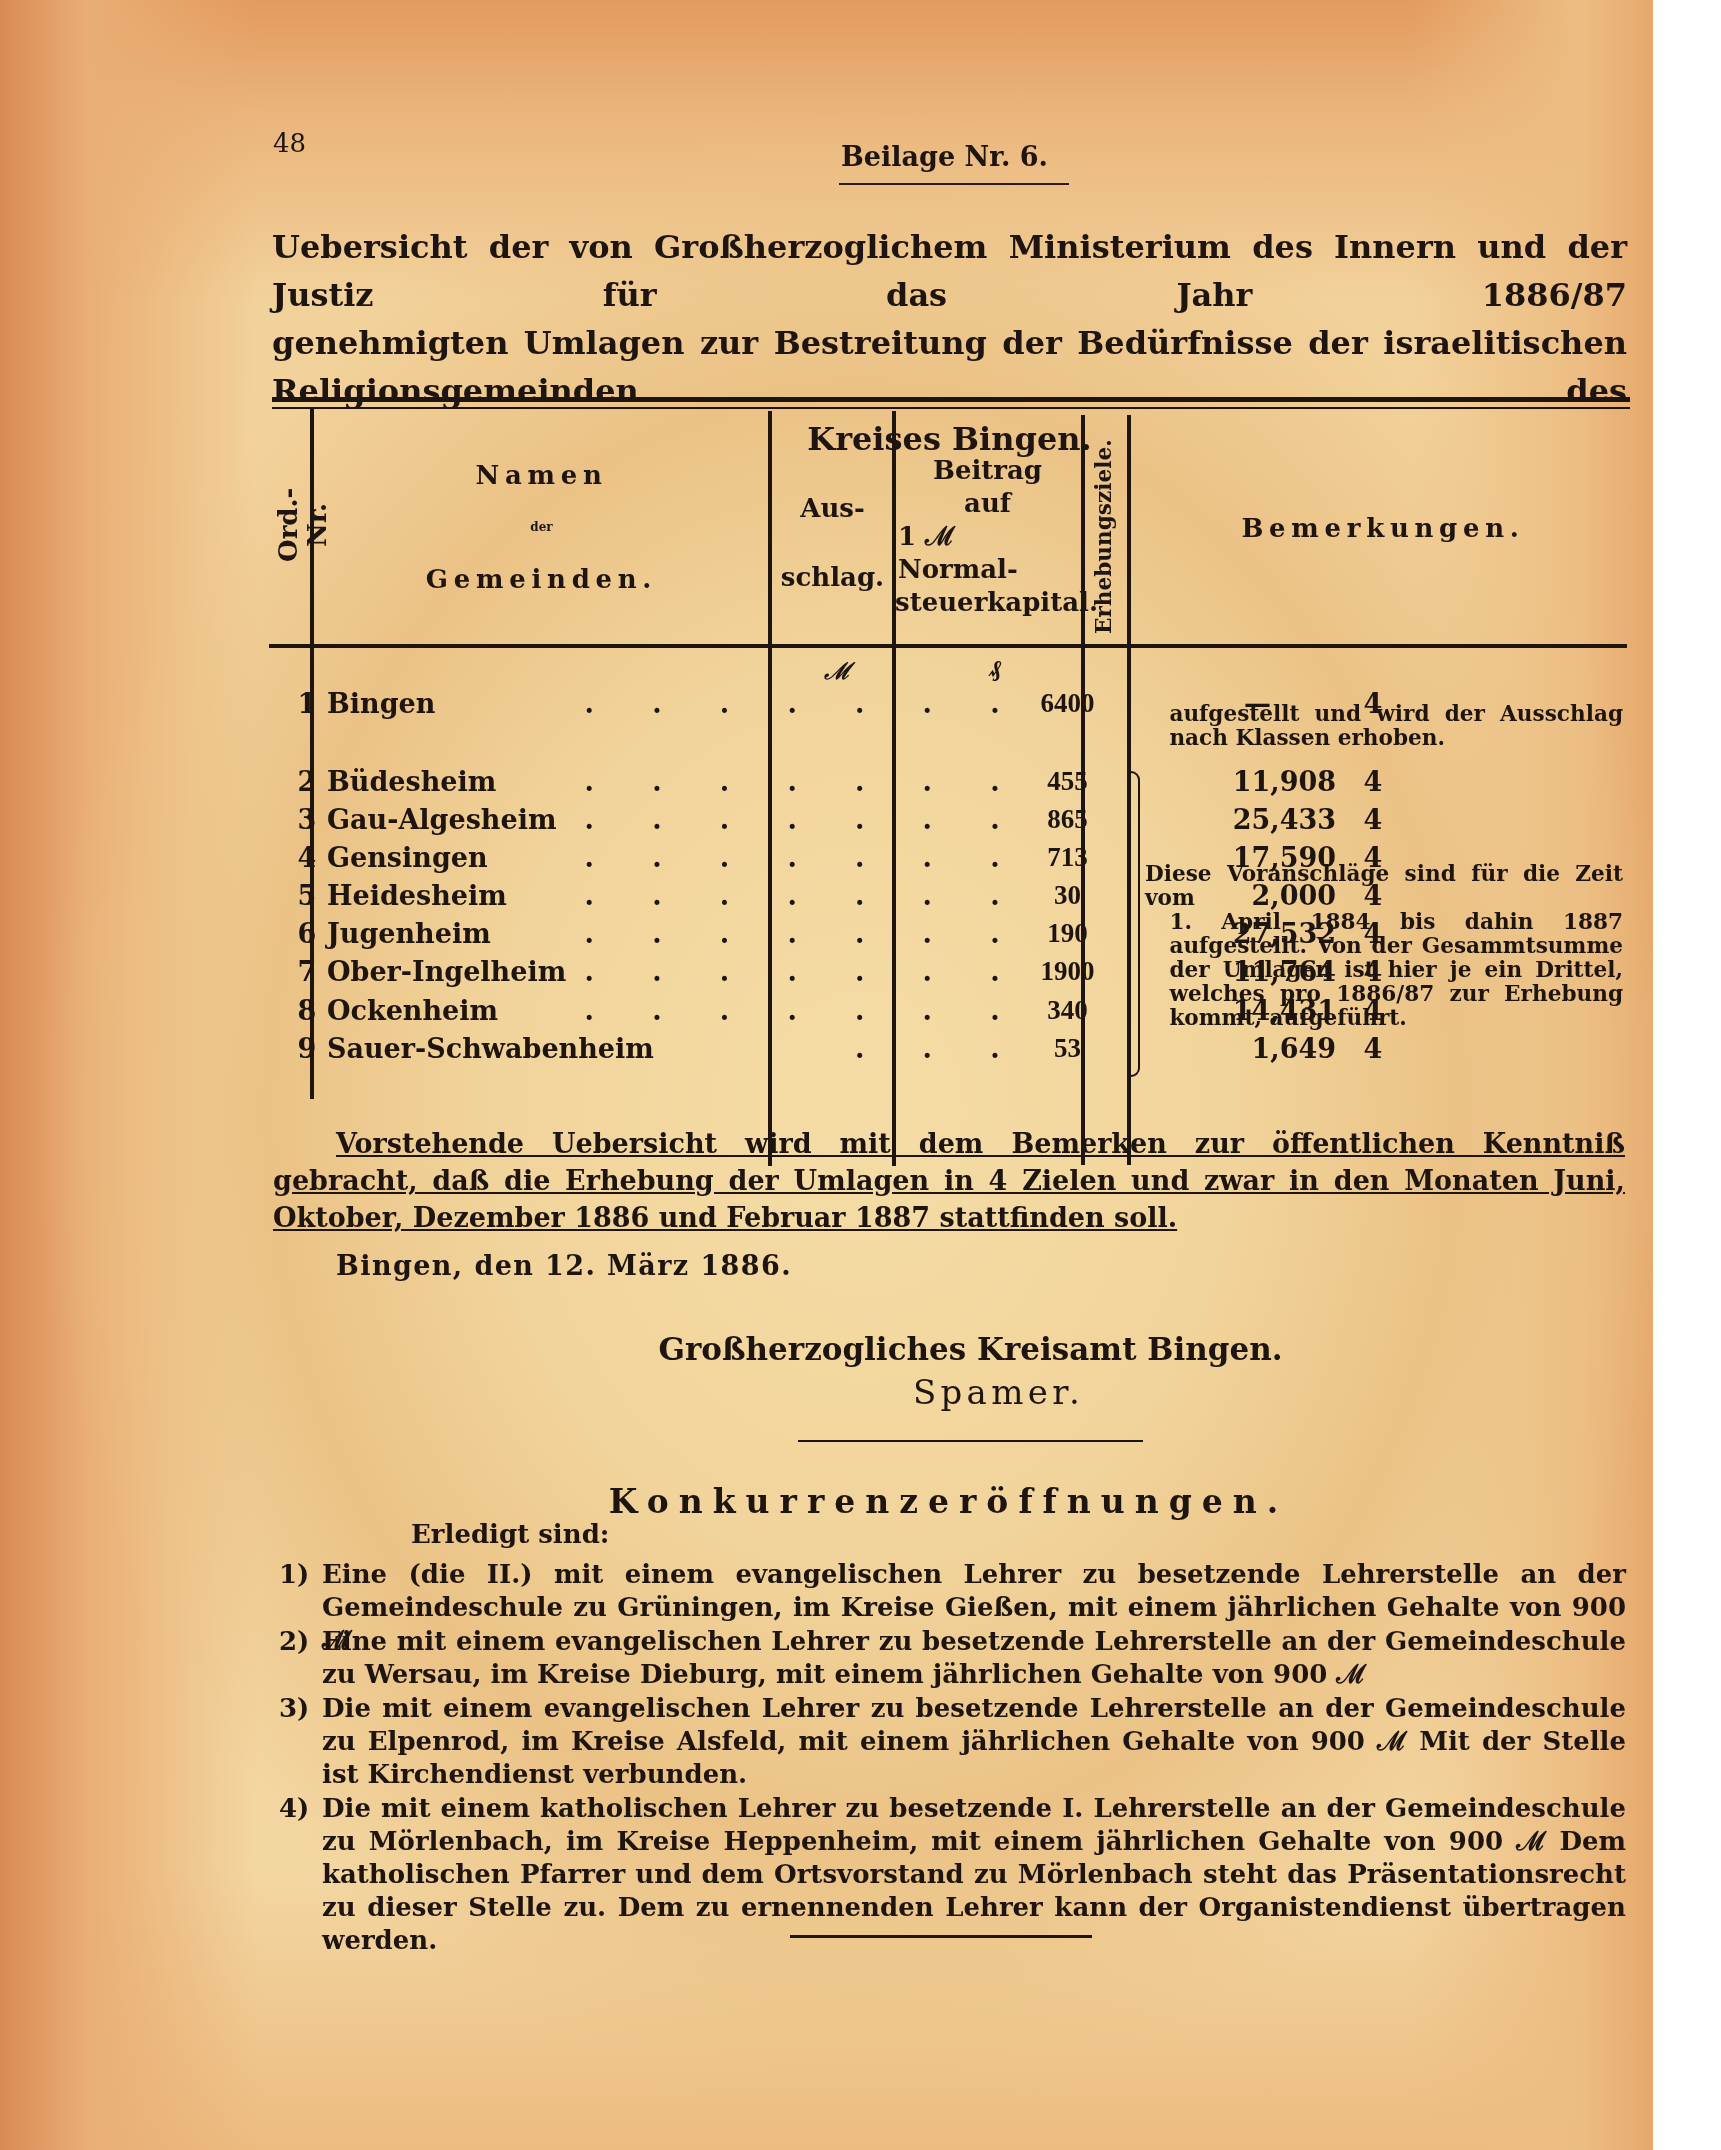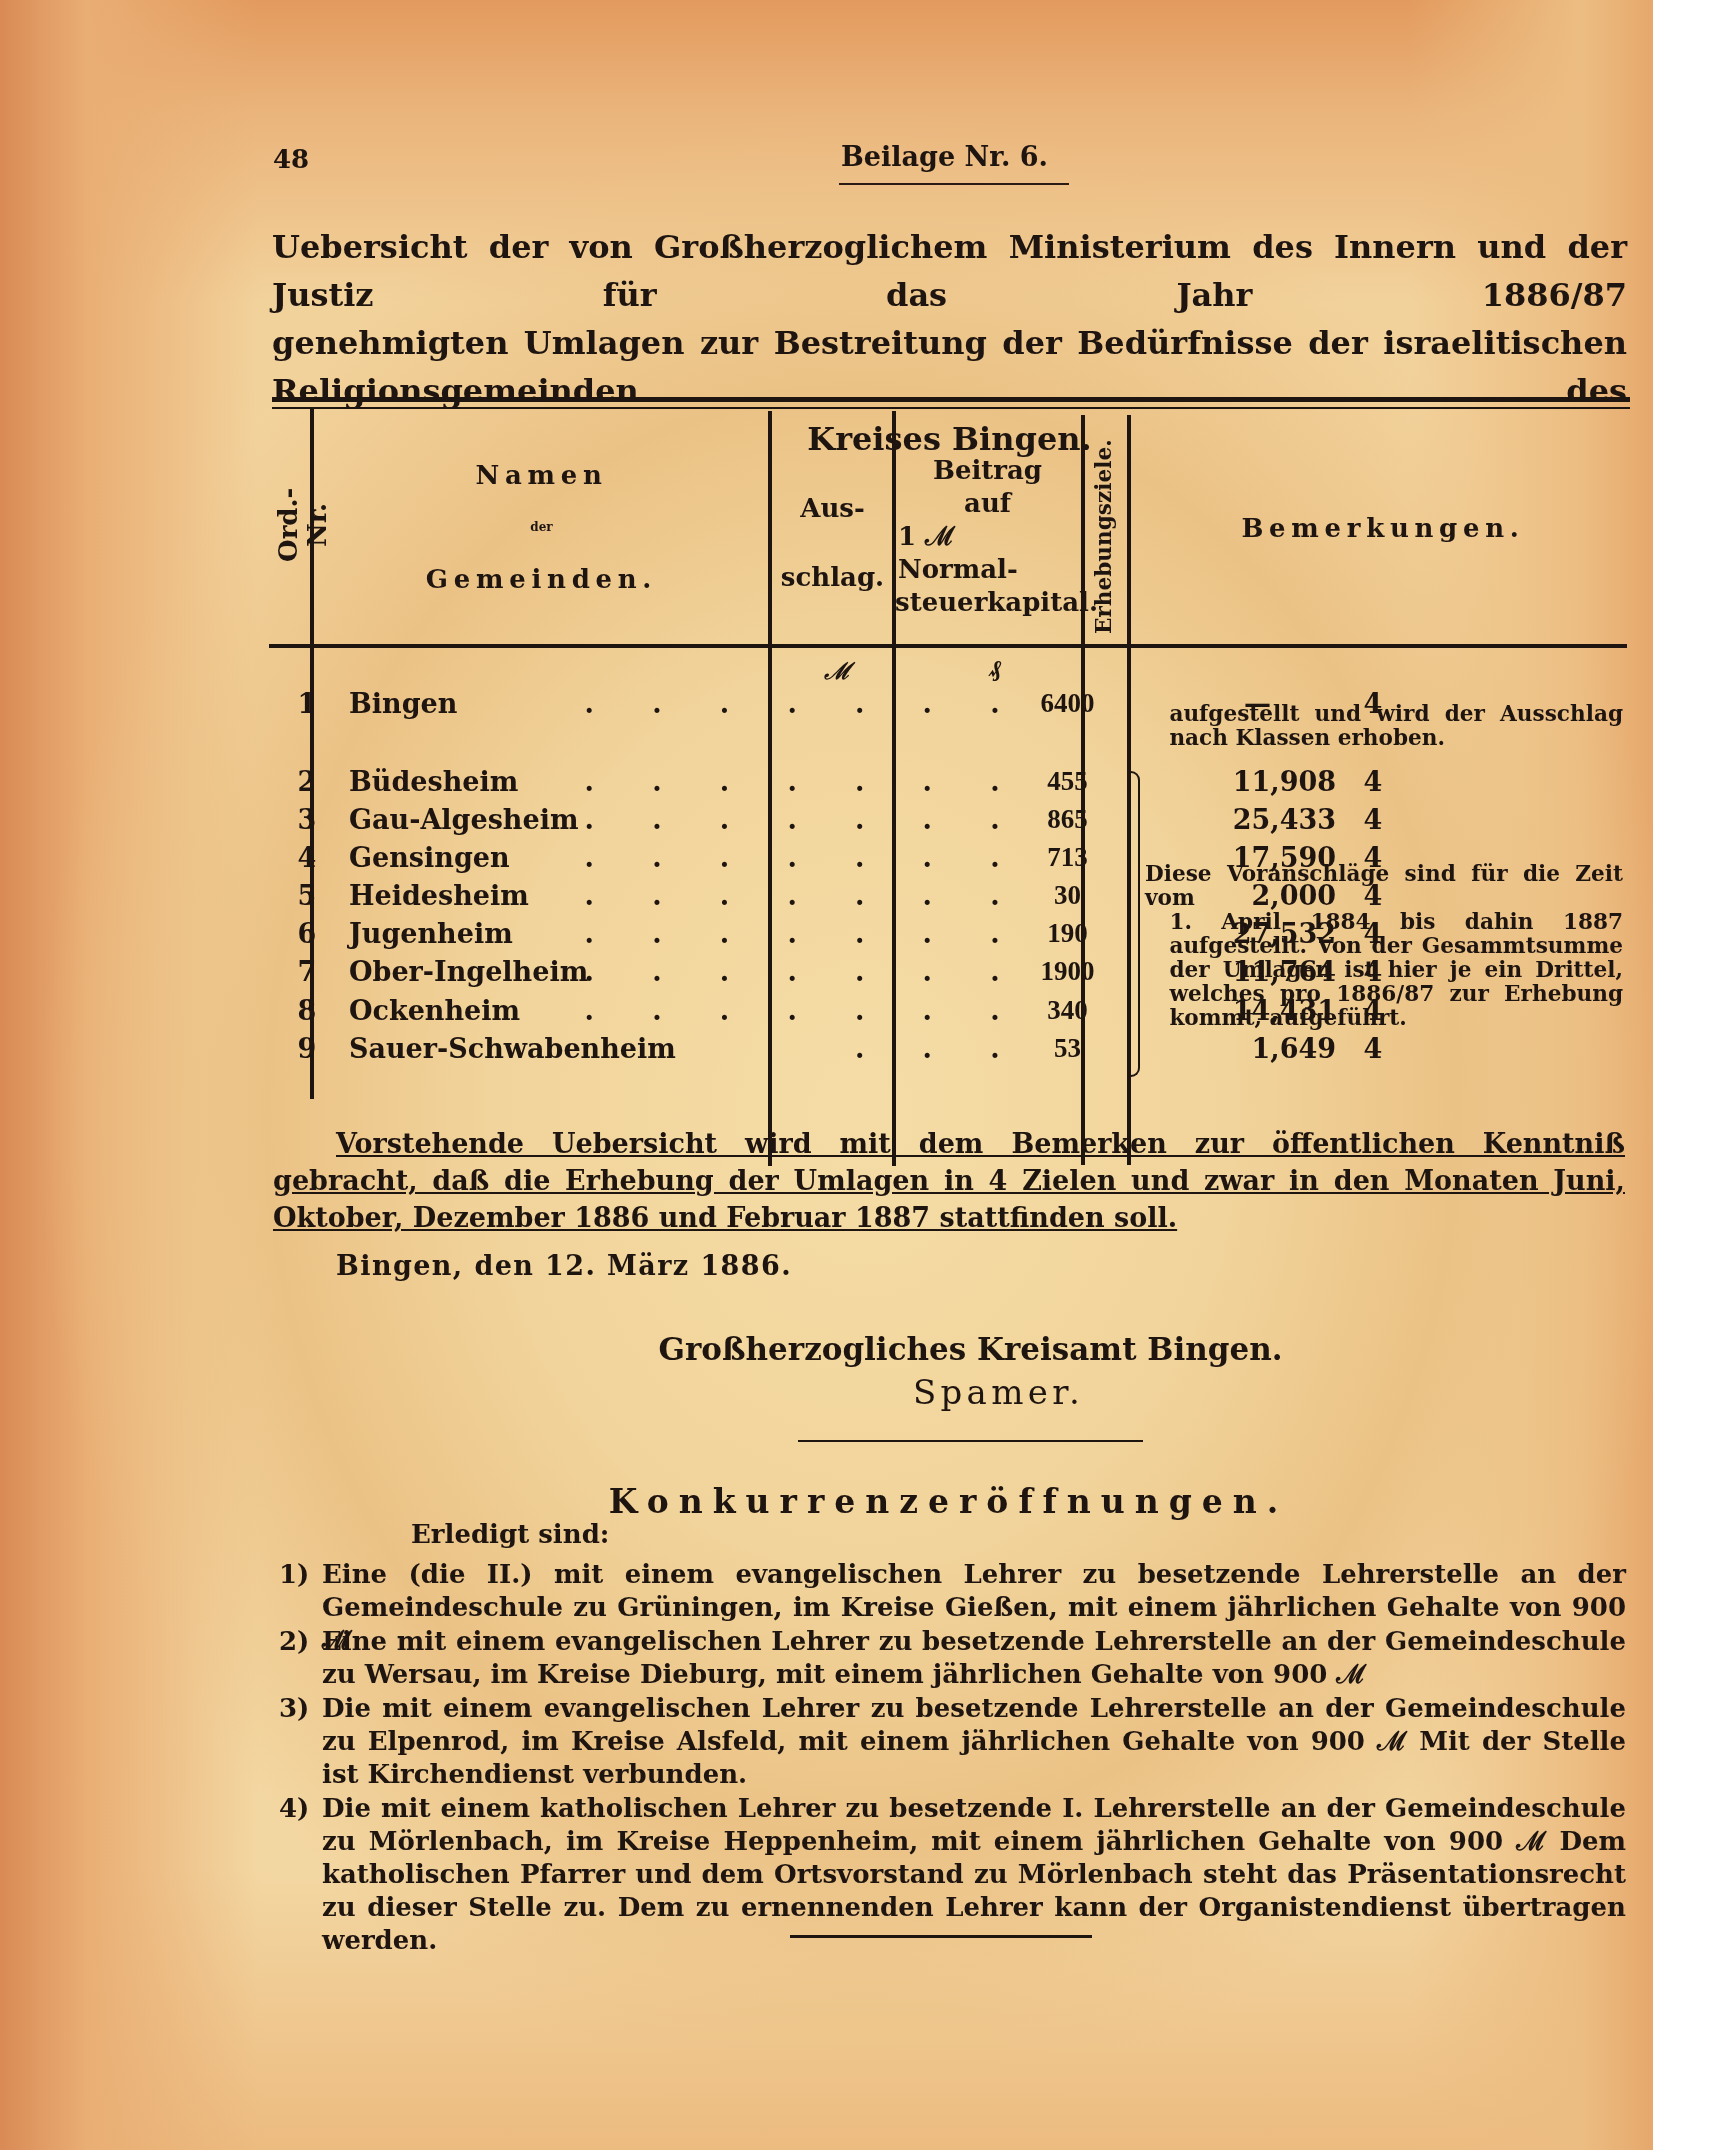--- a/index.html
+++ b/index.html
@@ -11,33 +11,33 @@
   }
   .page {
     position: absolute; left: 0; top: 0; width: 1653px; height: 2151px;
     background:
       radial-gradient(ellipse 826px 1006px at 862px 1114px, #f5dca6 0%, #f1d49b 45%, #ebc286 72%, rgba(230,160,100,0) 100%),
       linear-gradient(90deg, #d98a55 0px, #e9ae74 86px, rgba(240,205,150,0) 259px, rgba(240,205,150,0) 1408px, #ecbd82 1581px, #e6a86c 1653px),
       linear-gradient(180deg, #e39a5e 0px, #eab57c 115px, #f2d29b 302px, #f3d7a2 1868px, #ecbb80 2151px);
   }
   .abs { position: absolute; }
   .frak { font-family: "DejaVu Serif", "Liberation Serif", serif; font-weight: bold; }
-  .page-num { left: 273px; top: 144px; font-size: 26px; font-weight: bold; }
+  .page-num { left: 273px; top: 128px; font-size: 26px; font-weight: normal; }
   .running-head { left: 826px; top: 141px; width: 237px; text-align: center; font-size: 27px; }
   .running-rule { left: 839px; top: 183px; width: 230px; height: 2.2px; background: #2a1c14; }
   .title { left: 272px; top: 223px; width: 1355px; font-size: 32px; font-weight: bold; line-height: 48px; text-align: justify; text-align-last: center; }
   .title-line { display: block; }
   .rule { position: absolute; background: #1e1410; }
   .vline { position: absolute; background: #1e1410; width: 3.6px; }
   .cell-text { position: absolute; text-align: center; }
   .hdr { font-size: 26px; line-height: 29px; }
   .vert { position: absolute; writing-mode: vertical-rl; transform: rotate(180deg); font-weight: bold; text-align: center; }
   .row { position: absolute; left: 273px; width: 862px; height: 37px; font-size: 27px; }
   .row .num { position: absolute; left: 14.4px; width: 29px; text-align: right; font-weight: bold; }
-  .row .name { position: absolute; left: 76px; width: 690px; font-weight: bold; white-space: nowrap; }
+  .row .name { position: absolute; left: 54px; width: 690px; font-weight: bold; white-space: nowrap; }
   .row .dots { position: absolute; left: 0px; width: 747px; text-align: right; letter-spacing: 24.4px; font-weight: bold; }
   .row .aus { position: absolute; left: 719px; width: 151px; text-align: center; font-weight: bold; font-family: Liberation Serif, serif; }
   .row .beitrag { position: absolute; left: 898px; width: 165px; text-align: right; font-weight: bold; }
   .row .ziel { position: absolute; left: 1089px; width: 21.6px; text-align: center; font-weight: bold; }
   .remark { position: absolute; font-size: 21.6px; font-weight: bold; line-height: 24px; text-align: justify; }
   .remark .hang { padding-left: 24.4px; display: block; }
   .para { position: absolute; font-size: 27px; line-height: 37px; text-align: justify; font-weight: bold; }
   .center { position: absolute; text-align: center; }
   .list-item { position: absolute; left: 279px; width: 1347px; font-size: 26px; line-height: 33px; text-align: justify; font-weight: bold; }
   .list-item .lbl { position: absolute; left: 0; top: 0; width: 43px; }

